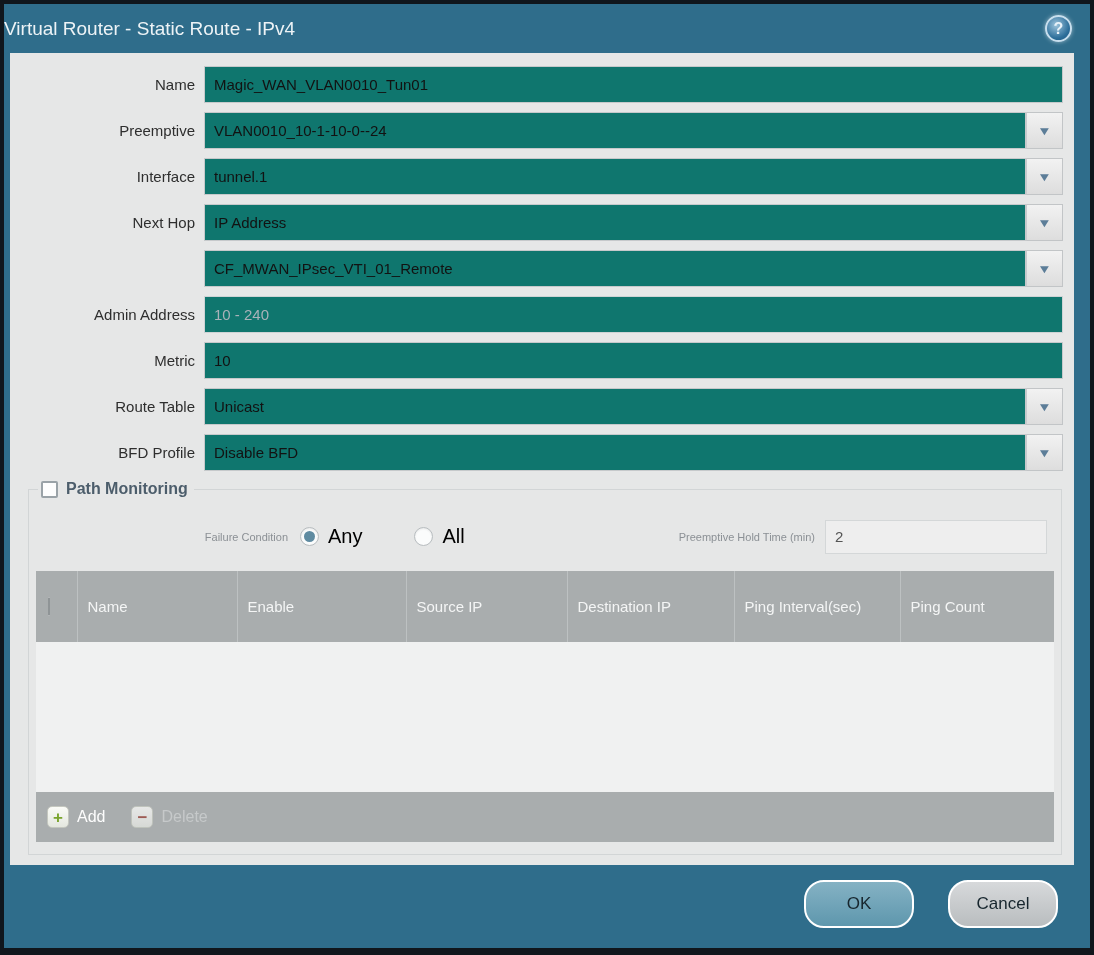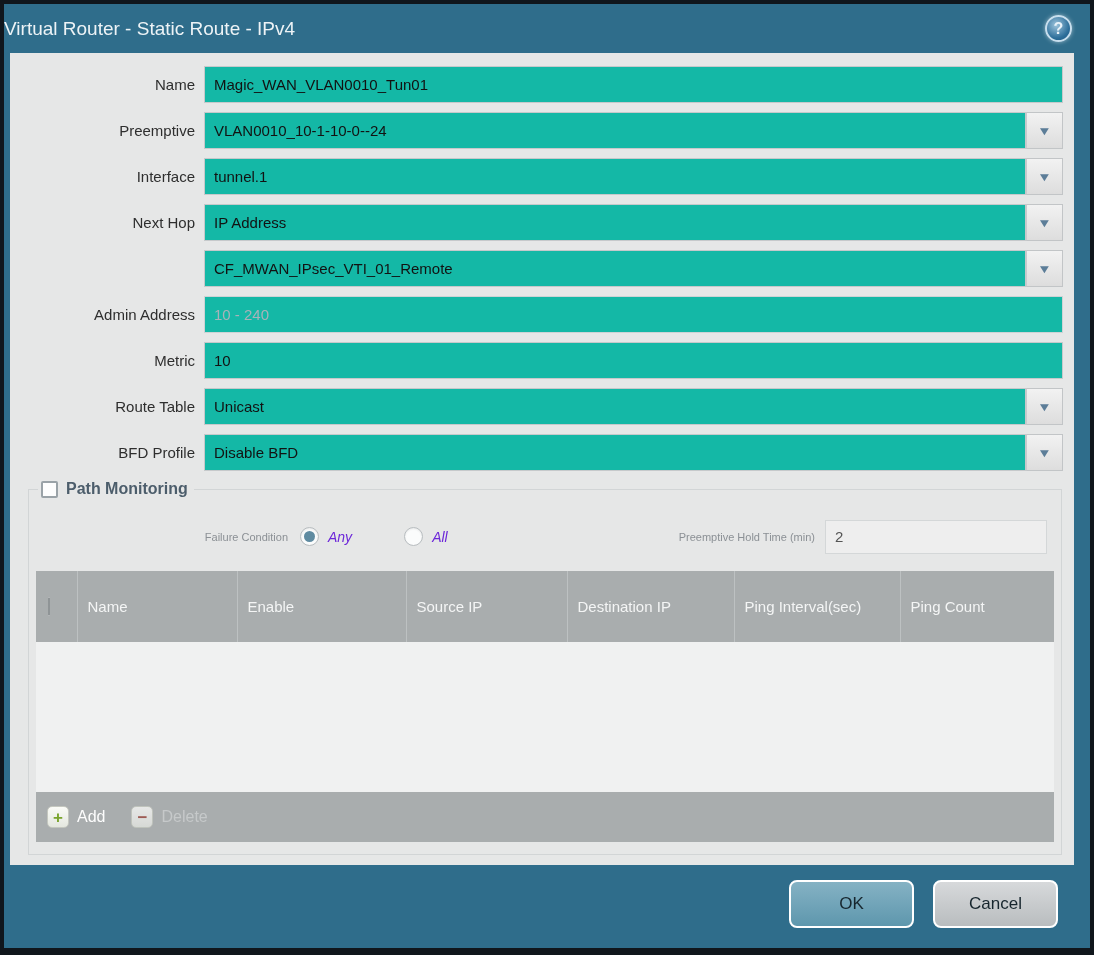--- a/index.html
+++ b/index.html
@@ -37,21 +37,21 @@
     padding-top:13px;
     overflow:hidden;
   }
   .row { display:flex; align-items:center; margin:0 11px 9px 0; }
   .row-label {
     width:194px; flex:none; text-align:right; padding-right:9px;
     font-size:15px; color:#2e2e2e;
   }
   .field { flex:1; display:flex; }
   .text-input {
-    flex:1; height:37px; border:1px solid #c6c9cb; background:#14b8a6;
+    flex:1; height:37px; border:1px solid #c6c9cb; background:#0f766e;
     font-family:"Liberation Sans", sans-serif;
     font-size:15px; color:#121212; padding:0 9px; outline:none; min-width:0;
   }
   .text-input::placeholder { color:#a9b2b9; }
   .text-input.ghost { border-color:#ced3d5; }
   .combo-btn {
     width:37px; height:37px; flex:none;
     background:linear-gradient(#f2f2f2,#dddddd);
     border:1px solid #c2c5c7; border-left:1px solid #c8cbcd;
     display:flex; align-items:center; justify-content:center;
@@ -77,21 +77,21 @@
   .dim-label { color:#8b9095; font-size:11px; }
   .fc-label { width:252px; text-align:right; margin-right:12px; flex:none; }
   .radio-opt { display:flex; align-items:center; gap:9px; margin-right:52px; }
   .radio {
     width:19px; height:19px; border-radius:50%; background:#fbfcfc;
     border:1px solid #b7bcbf; display:flex; align-items:center; justify-content:center;
     cursor:pointer; flex:none; box-shadow:inset 0 1px 2px rgba(0,0,0,.08);
   }
   .radio .dot { width:11px; height:11px; border-radius:50%; background:transparent; }
   .radio.selected .dot { background:#5f8ba1; }
-  .radio-label { color:#6d28d9; font-size:14px;font-style:italic; }
+  .radio-label { color:#000000; font-size:20px; }
   .pht-label { margin-left:auto; }
   .pht-input {
     width:222px; height:34px; margin:0 7px 0 10px;
     background:#eeeeee; border:1px solid #d4d7d8;
     font-family:"Liberation Sans", sans-serif;
     font-size:15px; color:#555; padding:0 9px; outline:none;
   }
   
   .pm-table { width:100%; margin-top:16px; border-collapse:collapse; table-layout:fixed; }
   .pm-table th {
@@ -117,22 +117,22 @@
     border:1px solid #c4c7bf;
     display:flex; align-items:center; justify-content:center;
     font-size:17px; font-weight:bold; line-height:1;
   }
   .add-icon  { color:#79a42c; }
   .del-icon  { color:#9c4f45; background:linear-gradient(#f2f3f1,#dfe1dd); opacity:.85; }
   .tool-label { font-size:16px; color:#fdfdfd; }
   .tool-label.disabled { color:#c6c9ca; }
   
   .dlg-btn {
-    position:absolute; bottom:20px; width:125px; height:48px;
-    border:2px solid #fff; border-radius:8px;
+    position:absolute; bottom:20px; width:110px; height:48px;
+    border:2px solid #fff; border-radius:20px;
     font-family:"Liberation Sans", sans-serif;
     font-size:17px; color:#17262e; cursor:pointer;
   }
   .btn-ok     { right:176px; background:linear-gradient(#85b2c4,#5e97ad); }
   .btn-cancel { right:32px;  background:linear-gradient(#d7d9db,#b9bdbf);margin-top:12px; }
 </style>
 </head>
 <body>
 
 <div class="frame">

